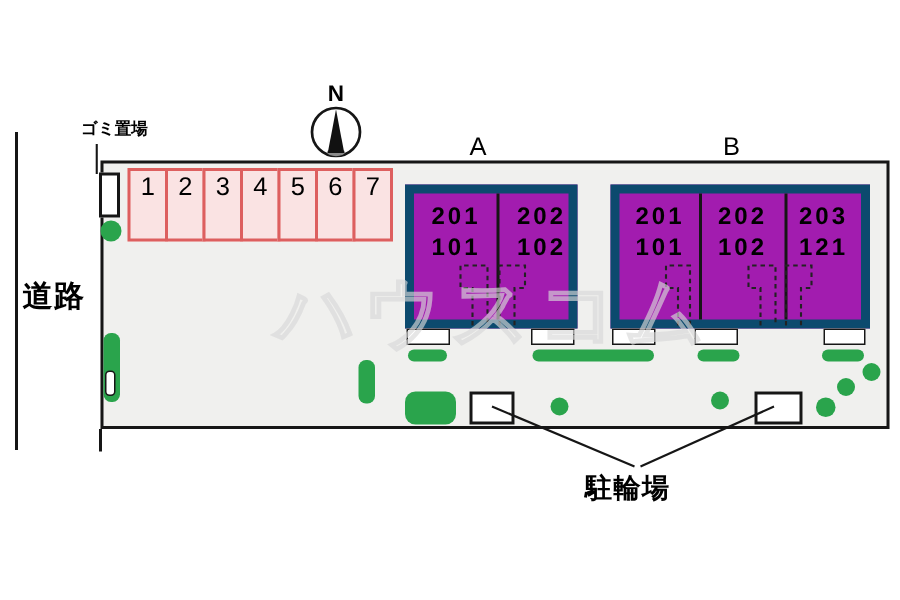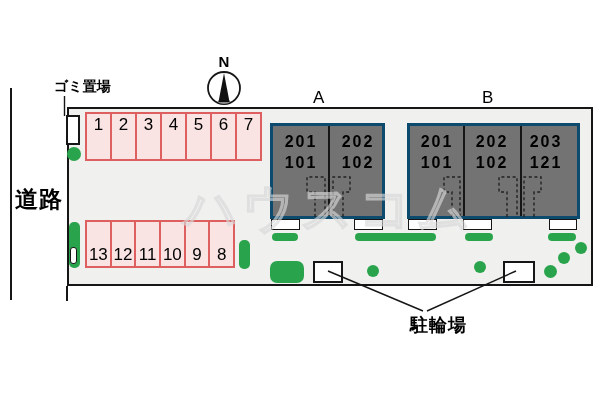--- a/index.html
+++ b/index.html
@@ -6,46 +6,46 @@
   #canvas{
     position:relative;width:600px;height:400px;background:#ffffff;overflow:hidden;
     font-family:"Liberation Sans","DejaVu Sans",sans-serif;color:#000;
   }
   .abs{position:absolute;}
   
   #site{left:67px;top:107px;width:526px;height:179px;background:#f0f0ee;border:2px solid #161616;box-sizing:border-box;}
   
   #road-line-left{left:10px;top:88px;width:2px;height:212px;background:#161616;}
   #road-edge-ext{left:66px;top:286px;width:2px;height:15px;background:#161616;}
-  #road-label{left:15px;top:184px;font-size:23px;font-weight:bold;letter-spacing:1px;}
+  #road-label{left:15px;top:184px;font-size:20px;font-weight:bold;letter-spacing:1px;}
   
-  #garbage-label{left:54px;top:78px;font-size:14px;font-weight:bold;}
+  #garbage-label{left:54px;top:78px;font-size:11px;font-weight:bold;}
   #garbage-box{left:66px;top:115px;width:14px;height:30px;background:#fff;border:2px solid #161616;box-sizing:border-box;}
   .gcircle{background:#2aa44c;border-radius:50%;}
   
   .prow{display:flex;}
   .pcell{flex:1;background:#fae3e3;border:2px solid #dd5f5f;box-sizing:border-box;
          display:flex;justify-content:center;font-size:17px;}
   .pcell + .pcell{margin-left:-2px;}
   #parking-row1{left:85px;top:112px;width:177px;height:49px;}
   #parking-row1 .pcell{align-items:flex-start;padding-top:1px;}
   #parking-row2{left:85px;top:220px;width:150px;height:48px;}
   #parking-row2 .pcell{align-items:flex-end;padding-bottom:1px;}
   #parking-label{left:142px;top:183px;font-size:18px;font-weight:bold;letter-spacing:1px;}
   .gpill{background:#2aa44c;border-radius:5px;}
   #bollard{left:70px;top:247px;width:7px;height:17px;background:#fff;border:1.5px solid #161616;border-radius:3px;box-sizing:border-box;}
   
-  .bldg{background:#737373;border:3px solid #0c4a6e;box-sizing:border-box;}
+  .bldg{background:#a21caf;border:6px solid #0c4a6e;box-sizing:border-box;}
   .bldg-divider{position:absolute;top:0;width:2px;height:100%;background:#161616;}
   .unit{position:absolute;top:5px;text-align:center;font-size:16px;font-weight:bold;line-height:21px;letter-spacing:2px;}
   .bldg-label{font-size:17px;letter-spacing:1px;}
   .porch{background:#fff;border:1.6px solid #161616;box-sizing:border-box;}
   .hedge{background:#2aa44c;border-radius:4px;height:8px;}
   .bikebox{background:#fff;border:2px solid #161616;box-sizing:border-box;}
-  #bicycle-label{left:410px;top:313px;font-size:18px;font-weight:bold;letter-spacing:1px;}
+  #bicycle-label{left:390px;top:313px;font-size:18px;font-weight:bold;letter-spacing:1px;}
   
   #watermark{left:172px;top:174px;font-size:52px;letter-spacing:5px;font-weight:bold;
     color:transparent;-webkit-text-stroke:1.5px #d9d9d9;opacity:.65;z-index:40;pointer-events:none;margin-left:12px;}
   svg.overlay{position:absolute;left:0;top:0;z-index:30;pointer-events:none;}
 </style>
 </head>
 <body>
 
 <div id="canvas">
 
@@ -70,28 +70,20 @@
     <div class="pcell">1</div>
     <div class="pcell">2</div>
     <div class="pcell">3</div>
     <div class="pcell">4</div>
     <div class="pcell">5</div>
     <div class="pcell">6</div>
     <div class="pcell">7</div>
   </div>
 
 
-  <div class="abs prow" id="parking-row2">
-    <div class="pcell">13</div>
-    <div class="pcell">12</div>
-    <div class="pcell">11</div>
-    <div class="pcell">10</div>
-    <div class="pcell">9</div>
-    <div class="pcell">8</div>
-  </div>
 
   <div class="abs gpill" style="left:69px;top:222px;width:11px;height:46px;"></div>
   <div class="abs" id="bollard"></div>
   <div class="abs gpill" style="left:239px;top:240px;width:11px;height:29px;"></div>
 
   <div class="abs" style="left:313px;top:88px;">
     <span class="bldg-label">A</span>
   </div>
   <div class="abs bldg" style="left:270px;top:123px;width:115px;height:96px;">
     <div class="bldg-divider" style="left:55px;"></div>

